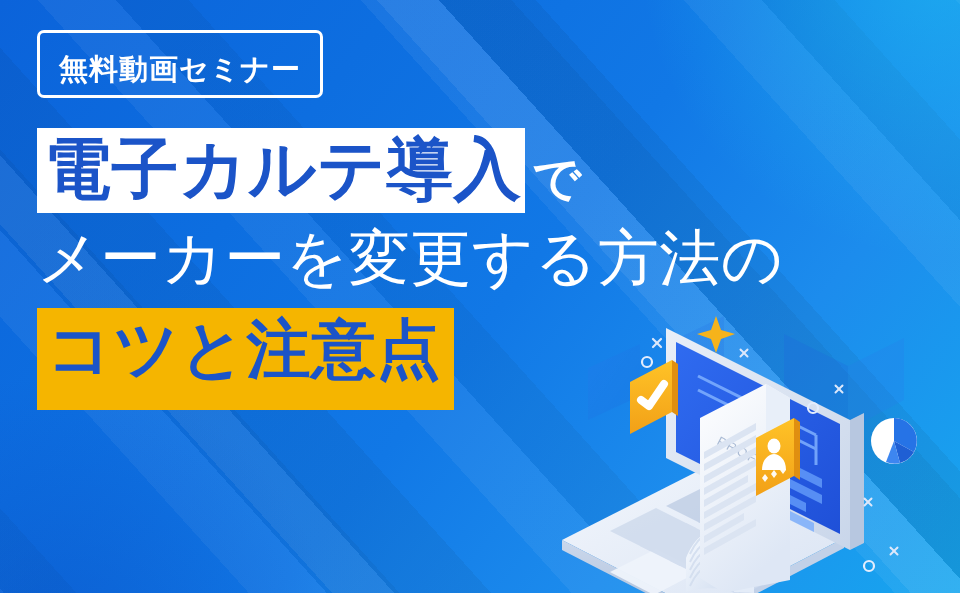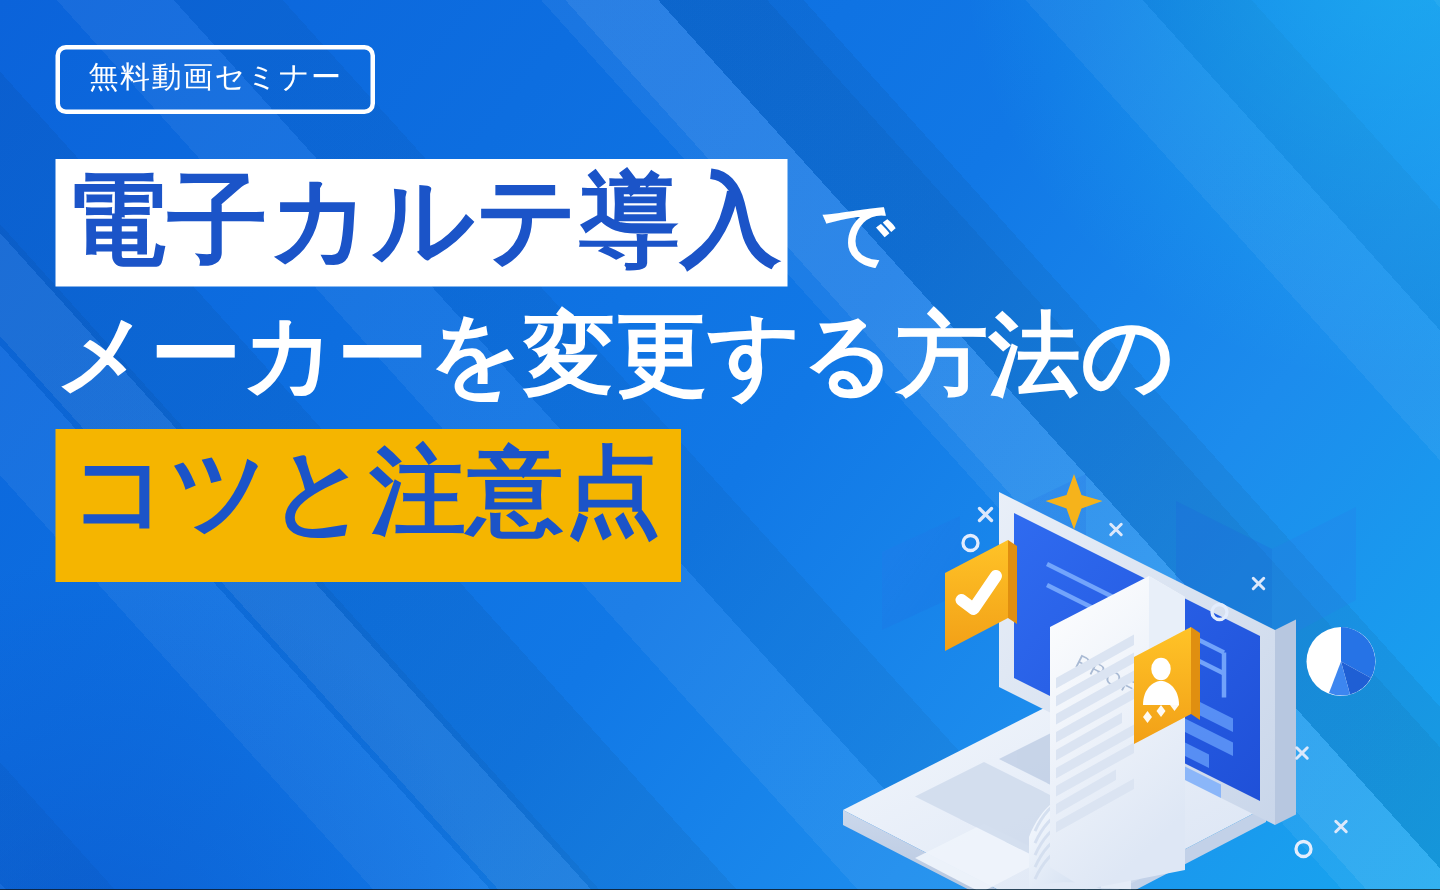--- a/index.html
+++ b/index.html
@@ -73,35 +73,34 @@
     position: absolute;
     left: 37px;
     top: 30px;
     z-index: 6;
   }
 
   .badge {
     display: inline-block;
     border: 3px solid #ffffff;
     border-radius: 7px;
-    padding: 9px 19px 11px;
+    padding: 22px 19px 11px;
     color: #ffffff;
-    font-size: 20px;
-    font-weight: 400;
+    font-size: 29px;
+    font-weight: 700;
     letter-spacing: 1px;
     line-height: 1;
   }
 
   .headline { margin-top: 30px; }
 
   .hl-row {
     display: flex;
     align-items: flex-end;
     line-height: 1;
-    gap: 15px;
   }
 
   .hl-white-box {
     background: #ffffff;
     color: #1b54c8;
     font-size: 67px;
     font-weight: 700;
     letter-spacing: 0.5px;
     padding: 7px 4px 11px 7px;
     line-height: 1;
@@ -114,21 +113,21 @@
     font-weight: 700;
     line-height: 1;
     padding-left: 7px;
     padding-bottom: 10px;
   }
 
   .hl-line2 {
     margin-top: 14px;
     color: #ffffff;
     font-size: 61px;
-    font-weight: 700;
+    font-weight: 400;
     letter-spacing: 0.5px;
     line-height: 1.04;
     white-space: nowrap;
   }
 
   .hl-yellow-box {
     margin-top: 18px;
     display: inline-block;
     background: #f5b500;
     color: #1b54c8;

